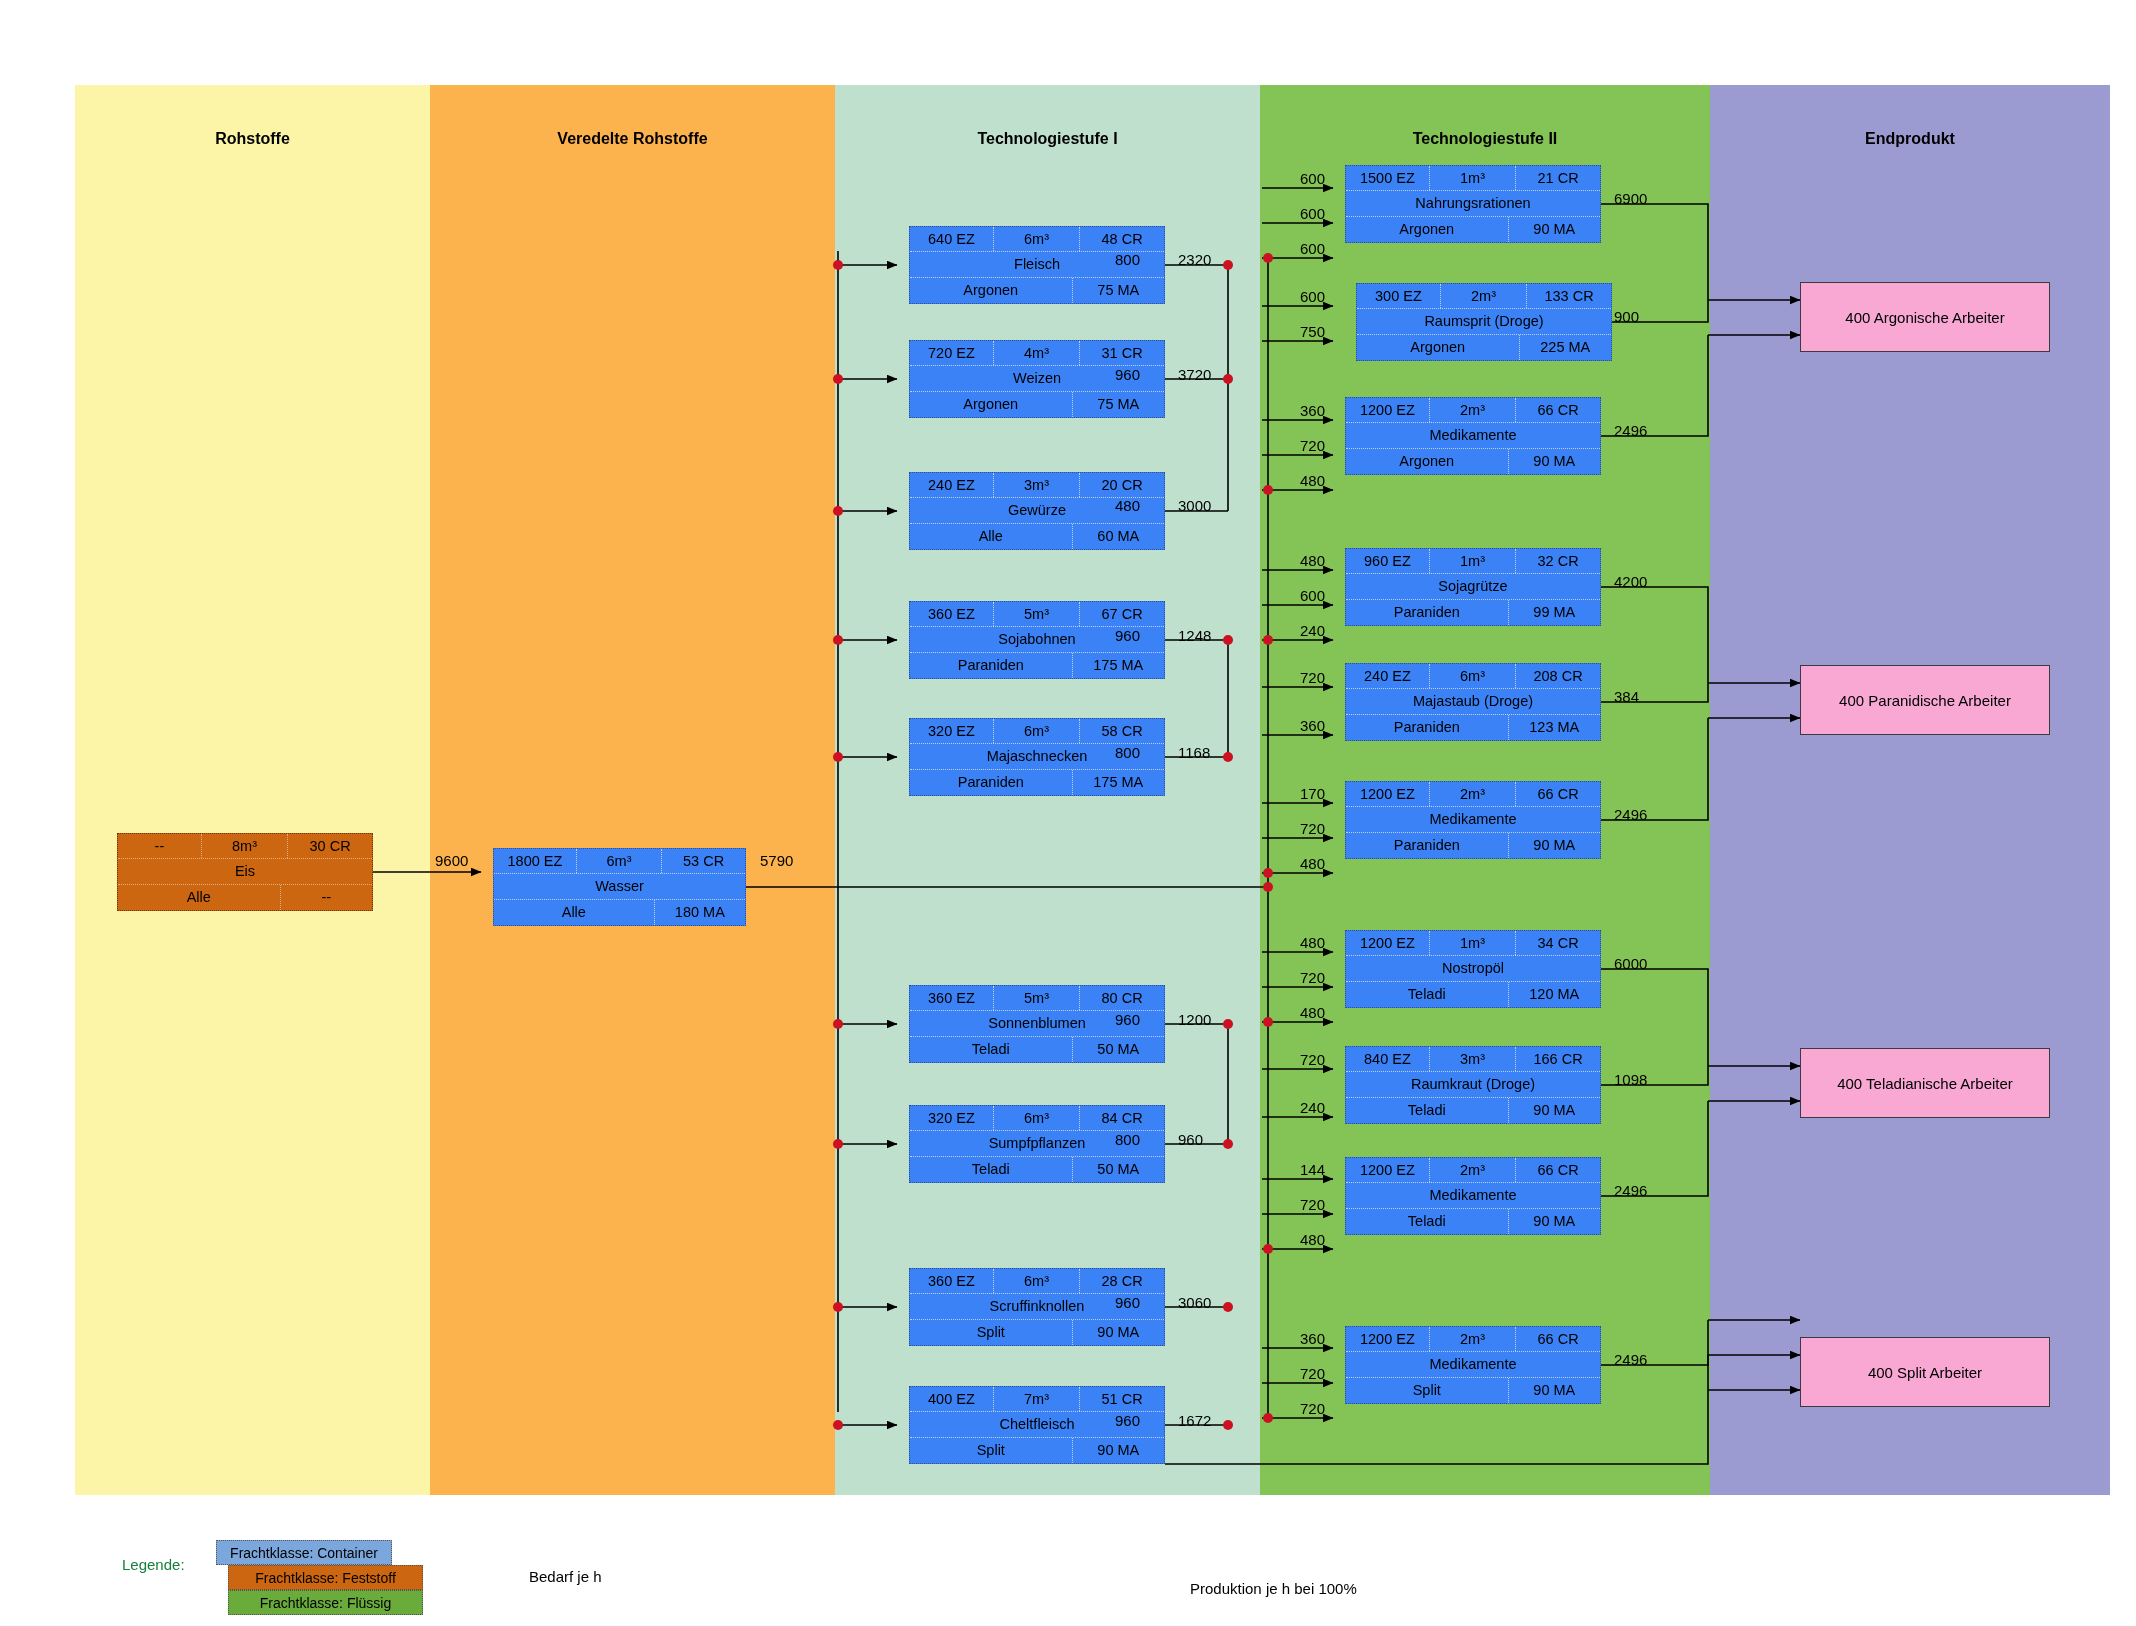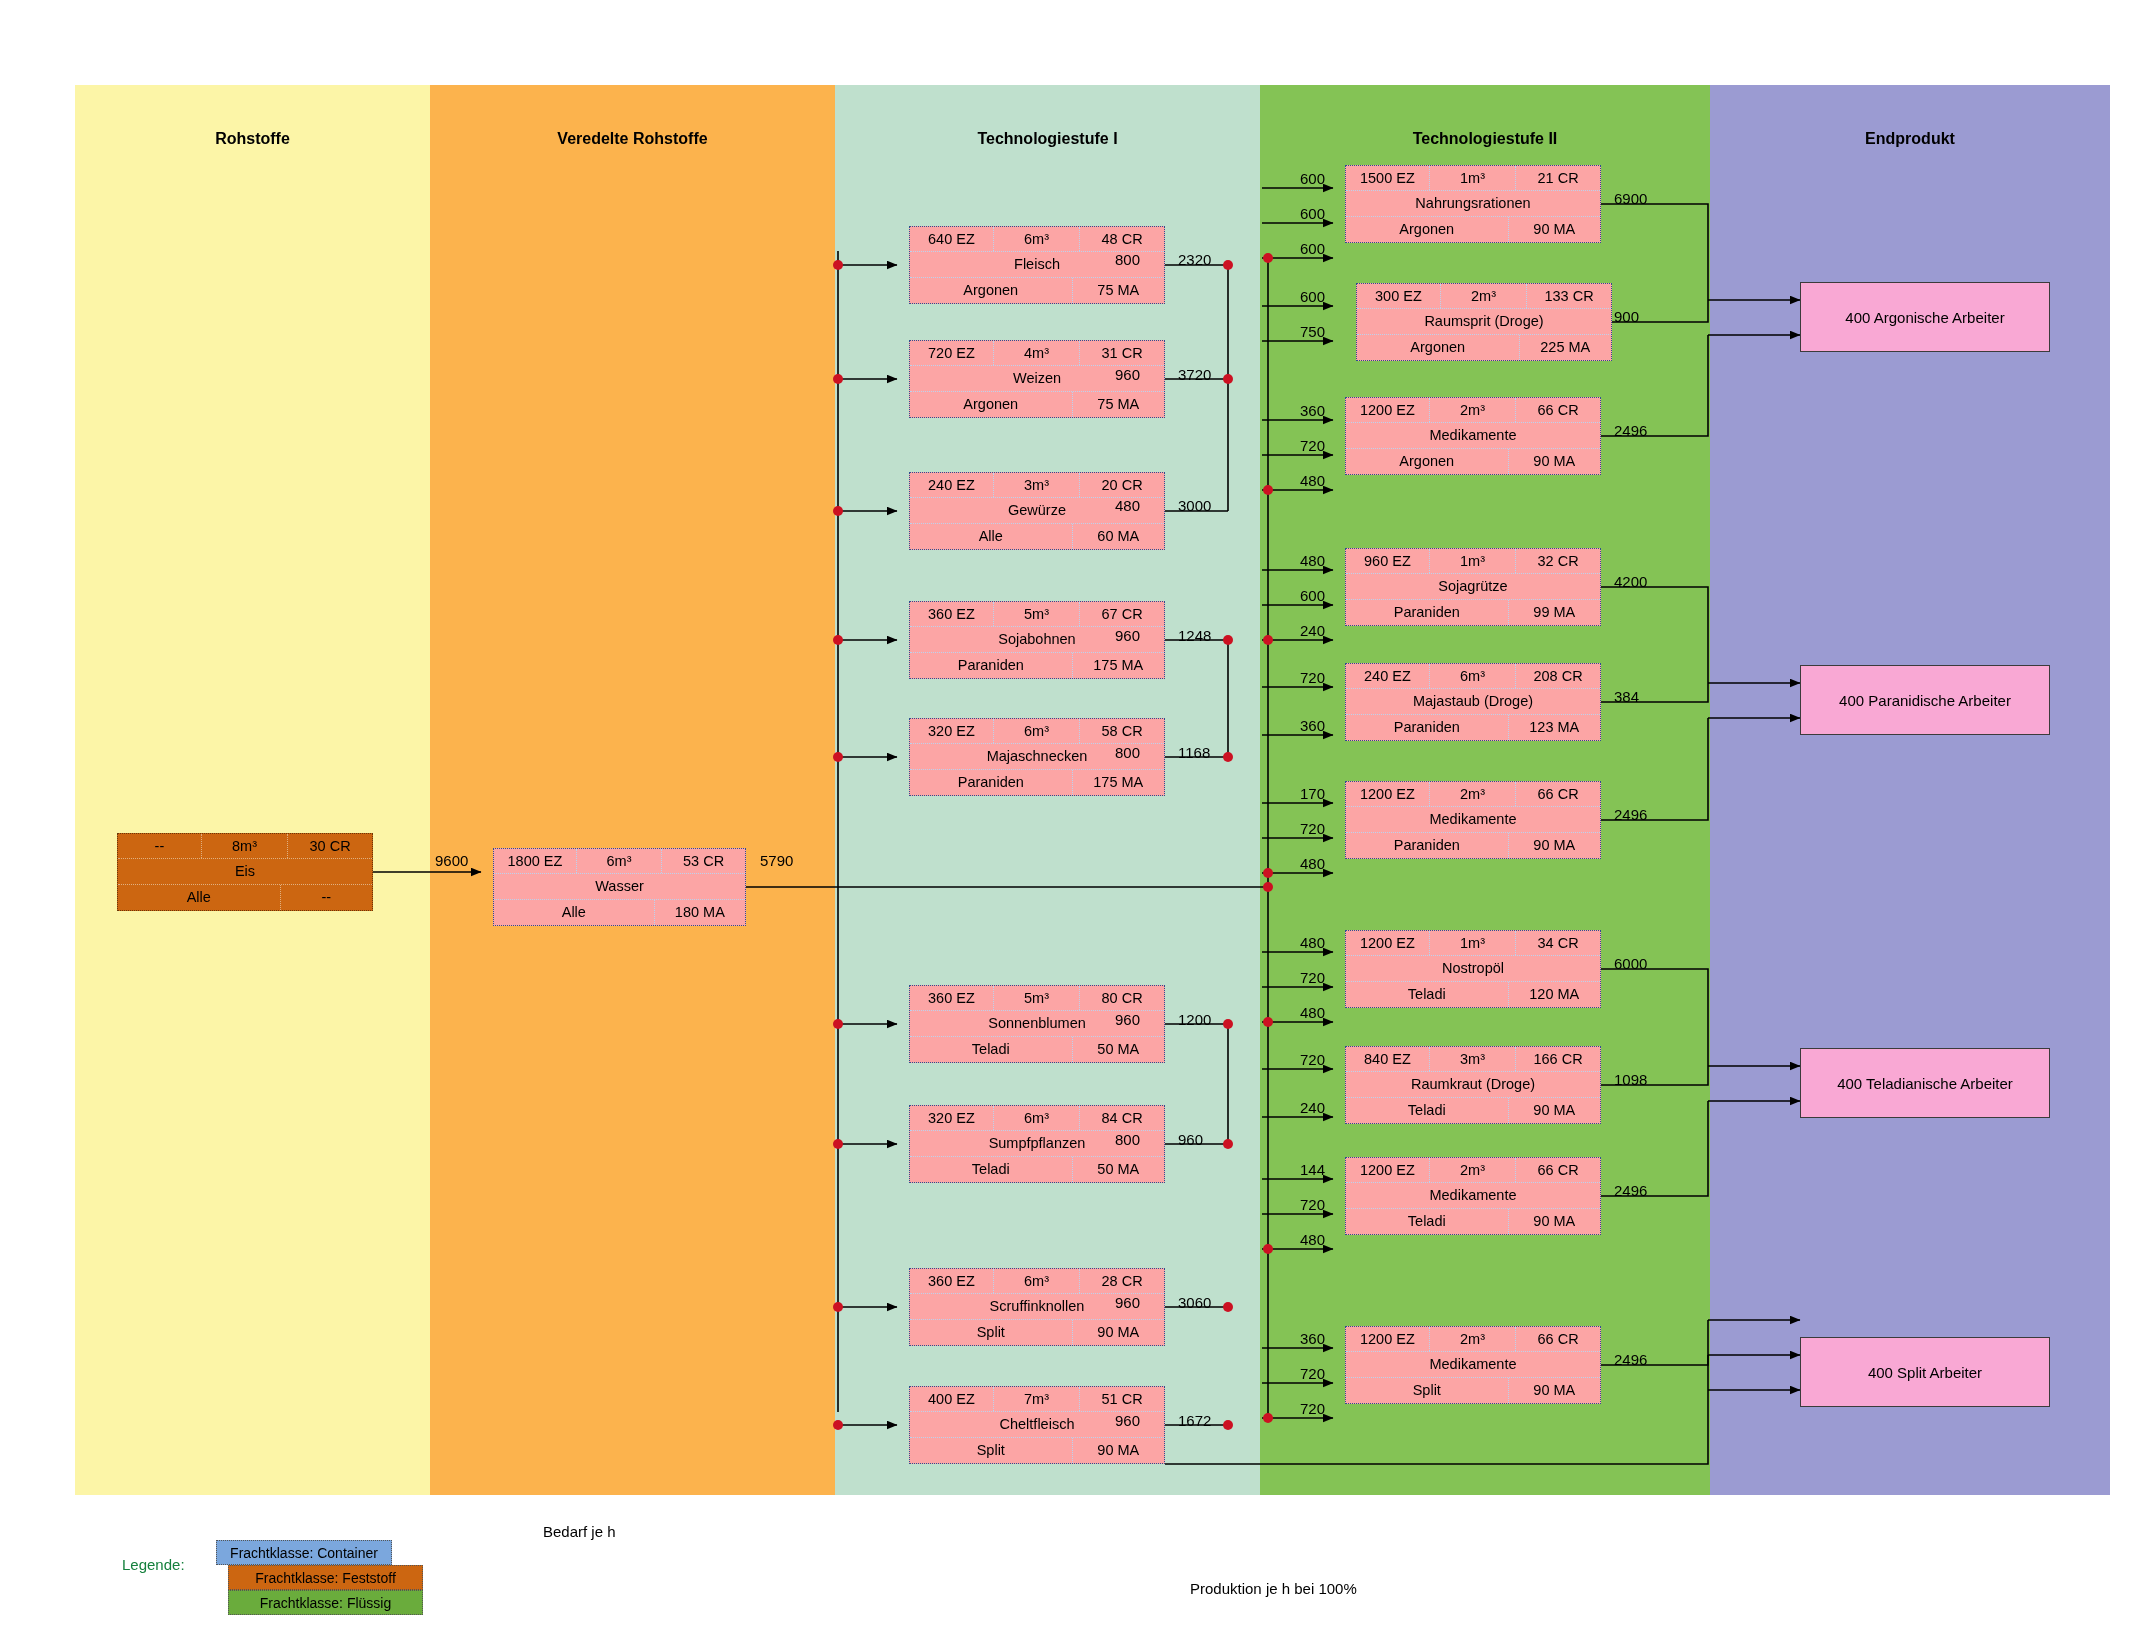--- a/index.html
+++ b/index.html
@@ -44,21 +44,21 @@
     text-align: center;
     font-size: 16px;
     font-weight: bold;
     color: #000;
   }
   
   .pbox {
     position: absolute;
     box-sizing: border-box;
     border: 1px dotted #2f4f8f;
-    background: #fca5a5;
+    background: #3b82f6;
     color: #000;
   }
   .pbox.solid {
     background: #cc6611;
     border: 1px dotted #6b3708;
   }
   .pbox .r {
     display: flex;
     box-sizing: border-box;
     width: 100%;
@@ -658,17 +658,17 @@
       <div class="flabel" style="left: 1614px; top: 1351px;">2496</div>
     </div>
 
   <div id="legend-word" style="left:122px; top:1556px;">Legende:</div>
   <div id="legend-classes">
       <div class="lbox" style="left: 216px; top: 1540px; width: 176px; height: 25px; background: rgb(123, 167, 221);">Frachtklasse: Container</div>
       <div class="lbox" style="left: 228px; top: 1565px; width: 195px; height: 25px; background: rgb(204, 102, 17);">Frachtklasse: Feststoff</div>
       <div class="lbox" style="left: 228px; top: 1590px; width: 195px; height: 25px; background: rgb(106, 172, 60);">Frachtklasse: Flüssig</div>
     </div>
 
-  <div class="sidetext" style="left:529px; top:1523px;margin-left:14px;">Bedarf je h</div>
+  <div class="sidetext" style="left:529px; top:1568px;">Bedarf je h</div>
   <div class="sidetext" style="left:1190px; top:1580px;">Produktion je h bei 100%</div>
 
 
 </div>
 
 </body></html>

